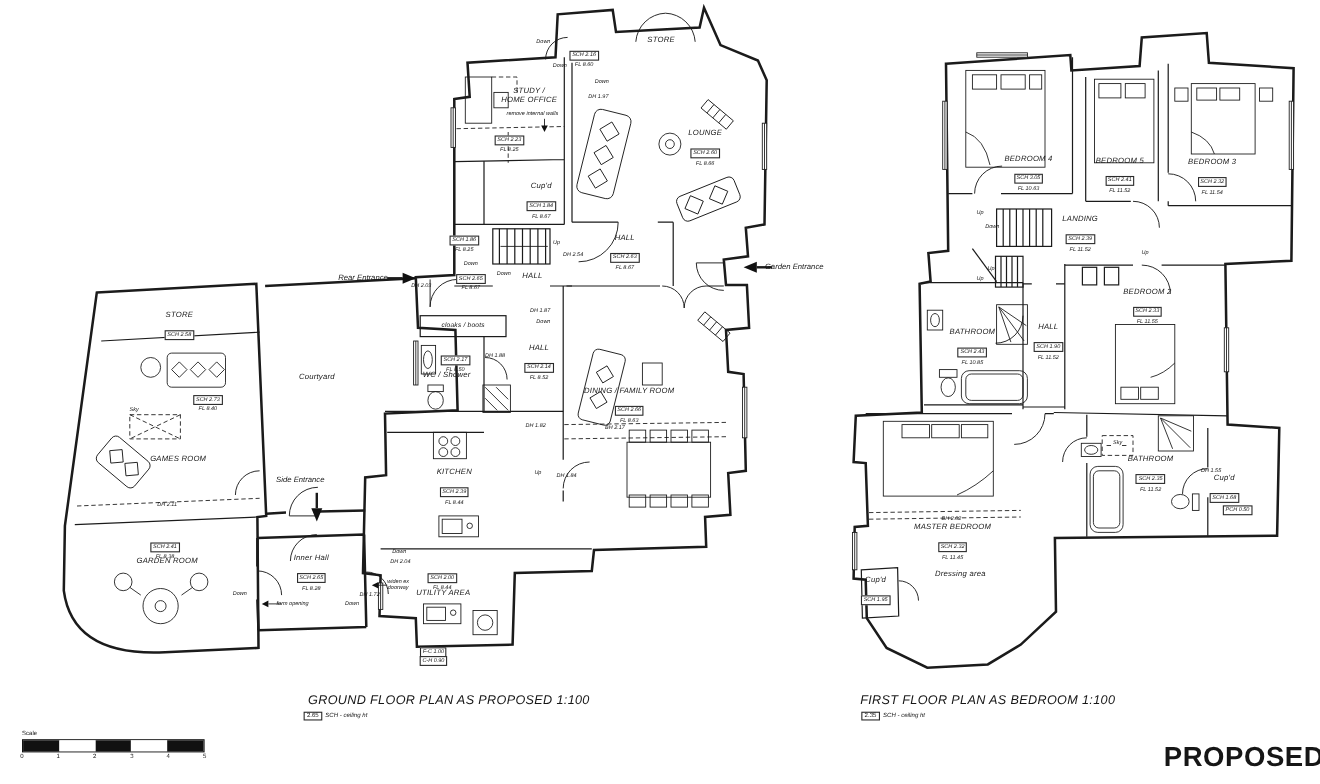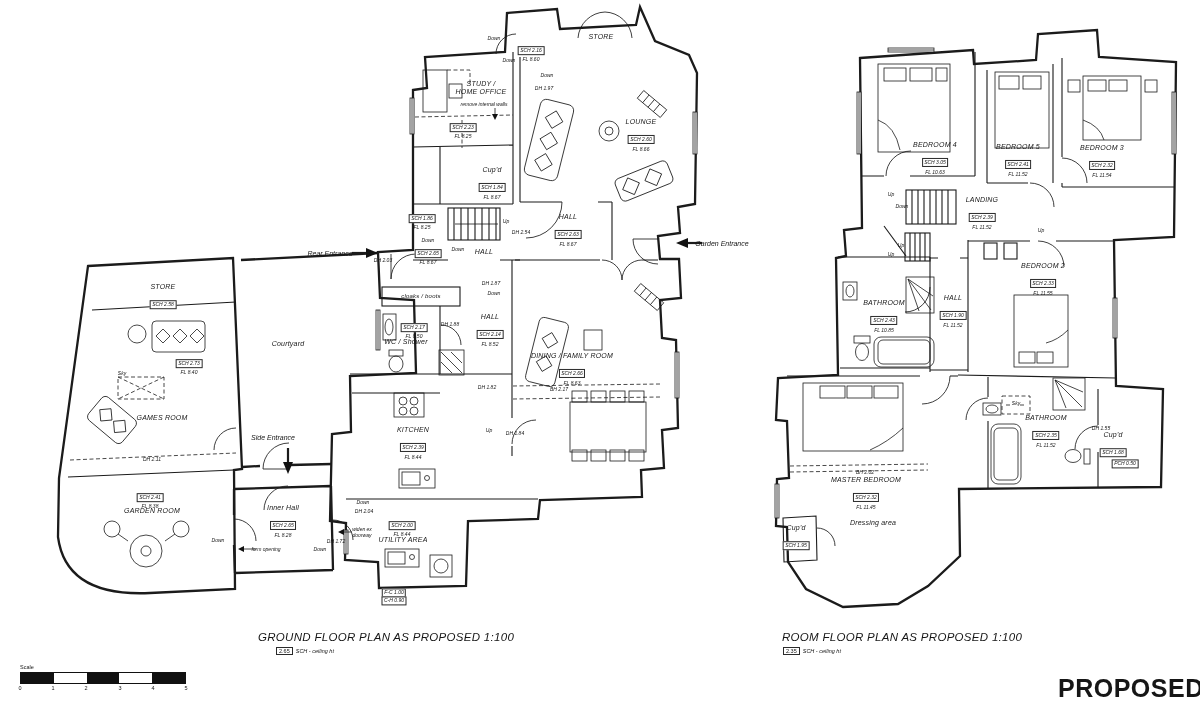--- a/index.html
+++ b/index.html
@@ -359,25 +359,25 @@
 
 <div class="note" style="left:891px;top:194px">Up</div>
 <div class="note" style="left:902px;top:206px">Down</div>
 <div class="note" style="left:901px;top:245px">Up</div>
 <div class="note" style="left:891px;top:254px">Up</div>
 <div class="note" style="left:1041px;top:230px">Up</div>
 <div class="note" style="left:865px;top:472px">BH 2.02</div>
 <div class="note" style="left:1101px;top:428px">DH 1.55</div>
 <div class="note" style="left:1016px;top:403px">Sky</div>
 
-<div class="plan-title" style="left:258px;top:631px">GROUND FLOOR PLAN AS PROPOSED  1:100</div>
+<div class="plan-title" style="left:280px;top:631px">GROUND FLOOR PLAN AS PROPOSED  1:100</div>
 <div class="plan-note" style="left:276px;top:647px">
   <span class="box">2.65</span><span>SCH - ceiling ht</span>
 </div>
-<div class="plan-title" style="left:782px;top:631px">ROOM FLOOR PLAN AS PROPOSED  1:100</div>
+<div class="plan-title" style="left:782px;top:631px">FIRST FLOOR PLAN AS BEDROOM  1:100</div>
 <div class="plan-note" style="left:783px;top:647px">
   <span class="box">2.35</span><span>SCH - ceiling ht</span>
 </div>
 
 <div class="scalebar">
   <div class="cap">Scale</div>
   <div class="bar">
     <div class="seg b"></div>
         <div class="seg w"></div>
         <div class="seg b"></div>

